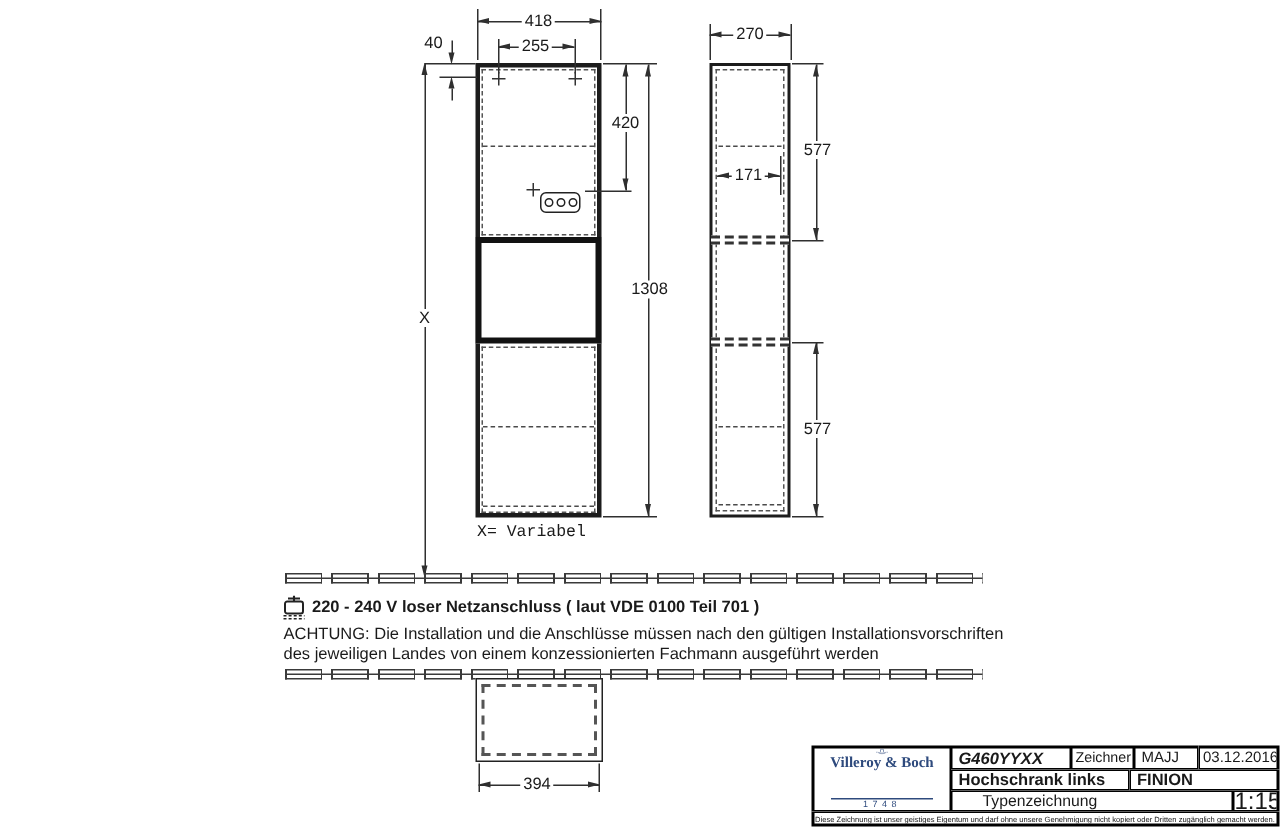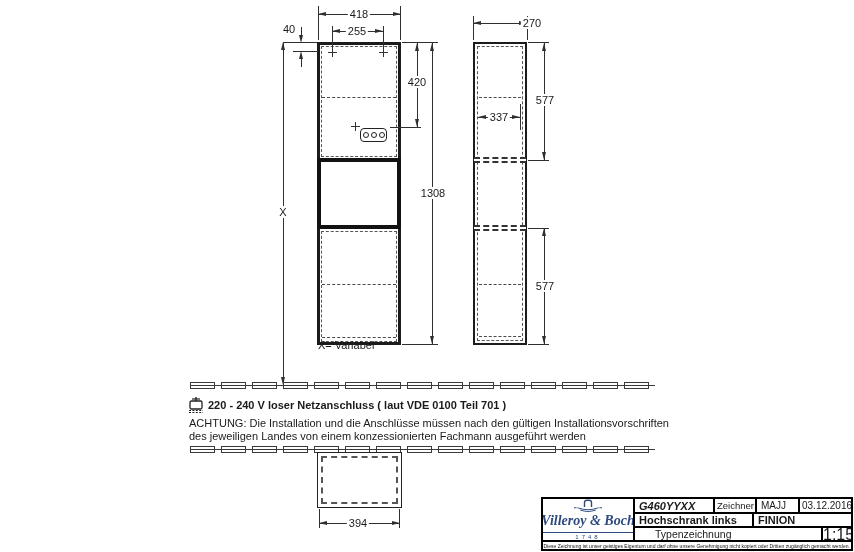--- a/index.html
+++ b/index.html
@@ -35,22 +35,22 @@
   .hatch::before{content:"";position:absolute;left:0;right:0;top:3px;height:1px;background:#3a3a3a;}
   .note{position:absolute;font-size:11px;line-height:12.5px;white-space:nowrap;}
   
   .socket{position:absolute;left:360px;top:128px;width:25px;height:12px;border:1.2px solid #222;
           border-radius:4px;display:flex;align-items:center;justify-content:center;gap:2px;background:#fff;}
   .socket i{width:4px;height:4px;border:1px solid #222;border-radius:50%;display:block;}
   
   #tb{position:absolute;left:541px;top:497px;width:312px;height:54px;box-sizing:border-box;}
   .cell{position:absolute;box-sizing:border-box;border:1px solid #000;background:#fff;
         overflow:hidden;white-space:nowrap;}
-  .brand-name{font-family:"Liberation Serif",serif;font-weight:bold;font-size:14px;
-              color:#2e4a7d;border-bottom:1px solid #2e4a7d;padding-bottom:3px;font-style:italic;}
+  .brand-name{font-family:"Liberation Serif",serif;font-weight:bold;font-size:10px;
+              color:#2e4a7d;border-bottom:1px solid #2e4a7d;padding-bottom:18px;}
   .brand-year{font-size:6px;letter-spacing:3px;color:#2e4a7d;margin-top:1px;}
   .fineprint{font-size:9px;transform:scale(0.56);transform-origin:center;white-space:nowrap;color:#111;}
 </style>
 </head>
 <body>
 
 <div id="canvas">
 
   <div class="box" style="left:317px;top:42px;width:84px;height:303px;border:3px solid #1c1c1c;"></div>
   <div class="box" style="left:321px;top:46px;width:76px;height:111px;border:1px dashed #555;"></div>
@@ -114,44 +114,44 @@
   <div class="v" style="left:283px;top:42px;height:343px;"></div>
   <div class="ar up" style="left:280.5px;top:42px;"></div>
   <div class="ar dn" style="left:280.5px;top:377px;"></div>
   <div class="lbl" style="left:283px;top:212px;">X</div>
 
   <div class="v" style="left:473px;top:16px;height:24px;"></div>
   <div class="v" style="left:527px;top:16px;height:24px;"></div>
   <div class="h" style="left:473px;top:23px;width:54px;"></div>
   <div class="ar lf" style="left:473px;top:20.5px;"></div>
   <div class="ar rt" style="left:519px;top:20.5px;"></div>
-  <div class="lbl" style="left:500px;top:23px;margin-left:32px;">270</div>
+  <div class="lbl" style="left:500px;top:23px;">270</div>
 
   <div class="v" style="left:520px;top:104px;height:26px;"></div>
   <div class="h" style="left:478px;top:117px;width:42px;"></div>
   <div class="ar lf" style="left:478px;top:114.5px;"></div>
   <div class="ar rt" style="left:512px;top:114.5px;"></div>
-  <div class="lbl" style="left:499px;top:117px;">337</div>
+  <div class="lbl" style="left:499px;top:117px;">171</div>
 
   <div class="h" style="left:528px;top:42px;width:21px;"></div>
   <div class="h" style="left:528px;top:160px;width:21px;"></div>
   <div class="v" style="left:544px;top:43px;height:117px;"></div>
   <div class="ar up" style="left:541.5px;top:43px;"></div>
   <div class="ar dn" style="left:541.5px;top:152px;"></div>
   <div class="lbl" style="left:545px;top:100px;">577</div>
 
   <div class="h" style="left:528px;top:228px;width:21px;"></div>
   <div class="h" style="left:528px;top:344px;width:21px;"></div>
   <div class="v" style="left:544px;top:228px;height:116px;"></div>
   <div class="ar up" style="left:541.5px;top:228px;"></div>
   <div class="ar dn" style="left:541.5px;top:336px;"></div>
   <div class="lbl" style="left:545px;top:286px;">577</div>
 
   <div class="hatch" style="left:190px;top:382px;width:465px;"></div>
-  <div class="note" style="left:318px;top:339px;">X= Variabel</div>
+  <div class="note" style="left:318px;top:349px;font-family:Liberation Mono, monospace;">X= Variabel</div>
 
   <svg width="18" height="17" viewBox="0 0 18 17" style="position:absolute;left:187px;top:397px;">
     <line x1="9" y1="0" x2="9" y2="4" stroke="#222" stroke-width="1.4"></line>
     <line x1="5" y1="2" x2="13" y2="2" stroke="#222" stroke-width="1.2"></line>
     <rect x="3" y="4" width="12" height="8" rx="1.5" fill="none" stroke="#222" stroke-width="1.3"></rect>
     <line x1="2" y1="13.5" x2="16" y2="13.5" stroke="#222" stroke-width="1" stroke-dasharray="2 1.4"></line>
     <line x1="2" y1="15.5" x2="16" y2="15.5" stroke="#222" stroke-width="1" stroke-dasharray="2 1.4"></line>
   </svg>
   <div class="note" style="left:208px;top:399px;font-weight:bold;">220 - 240 V loser Netzanschluss ( laut VDE 0100 Teil 701 )</div>
 

